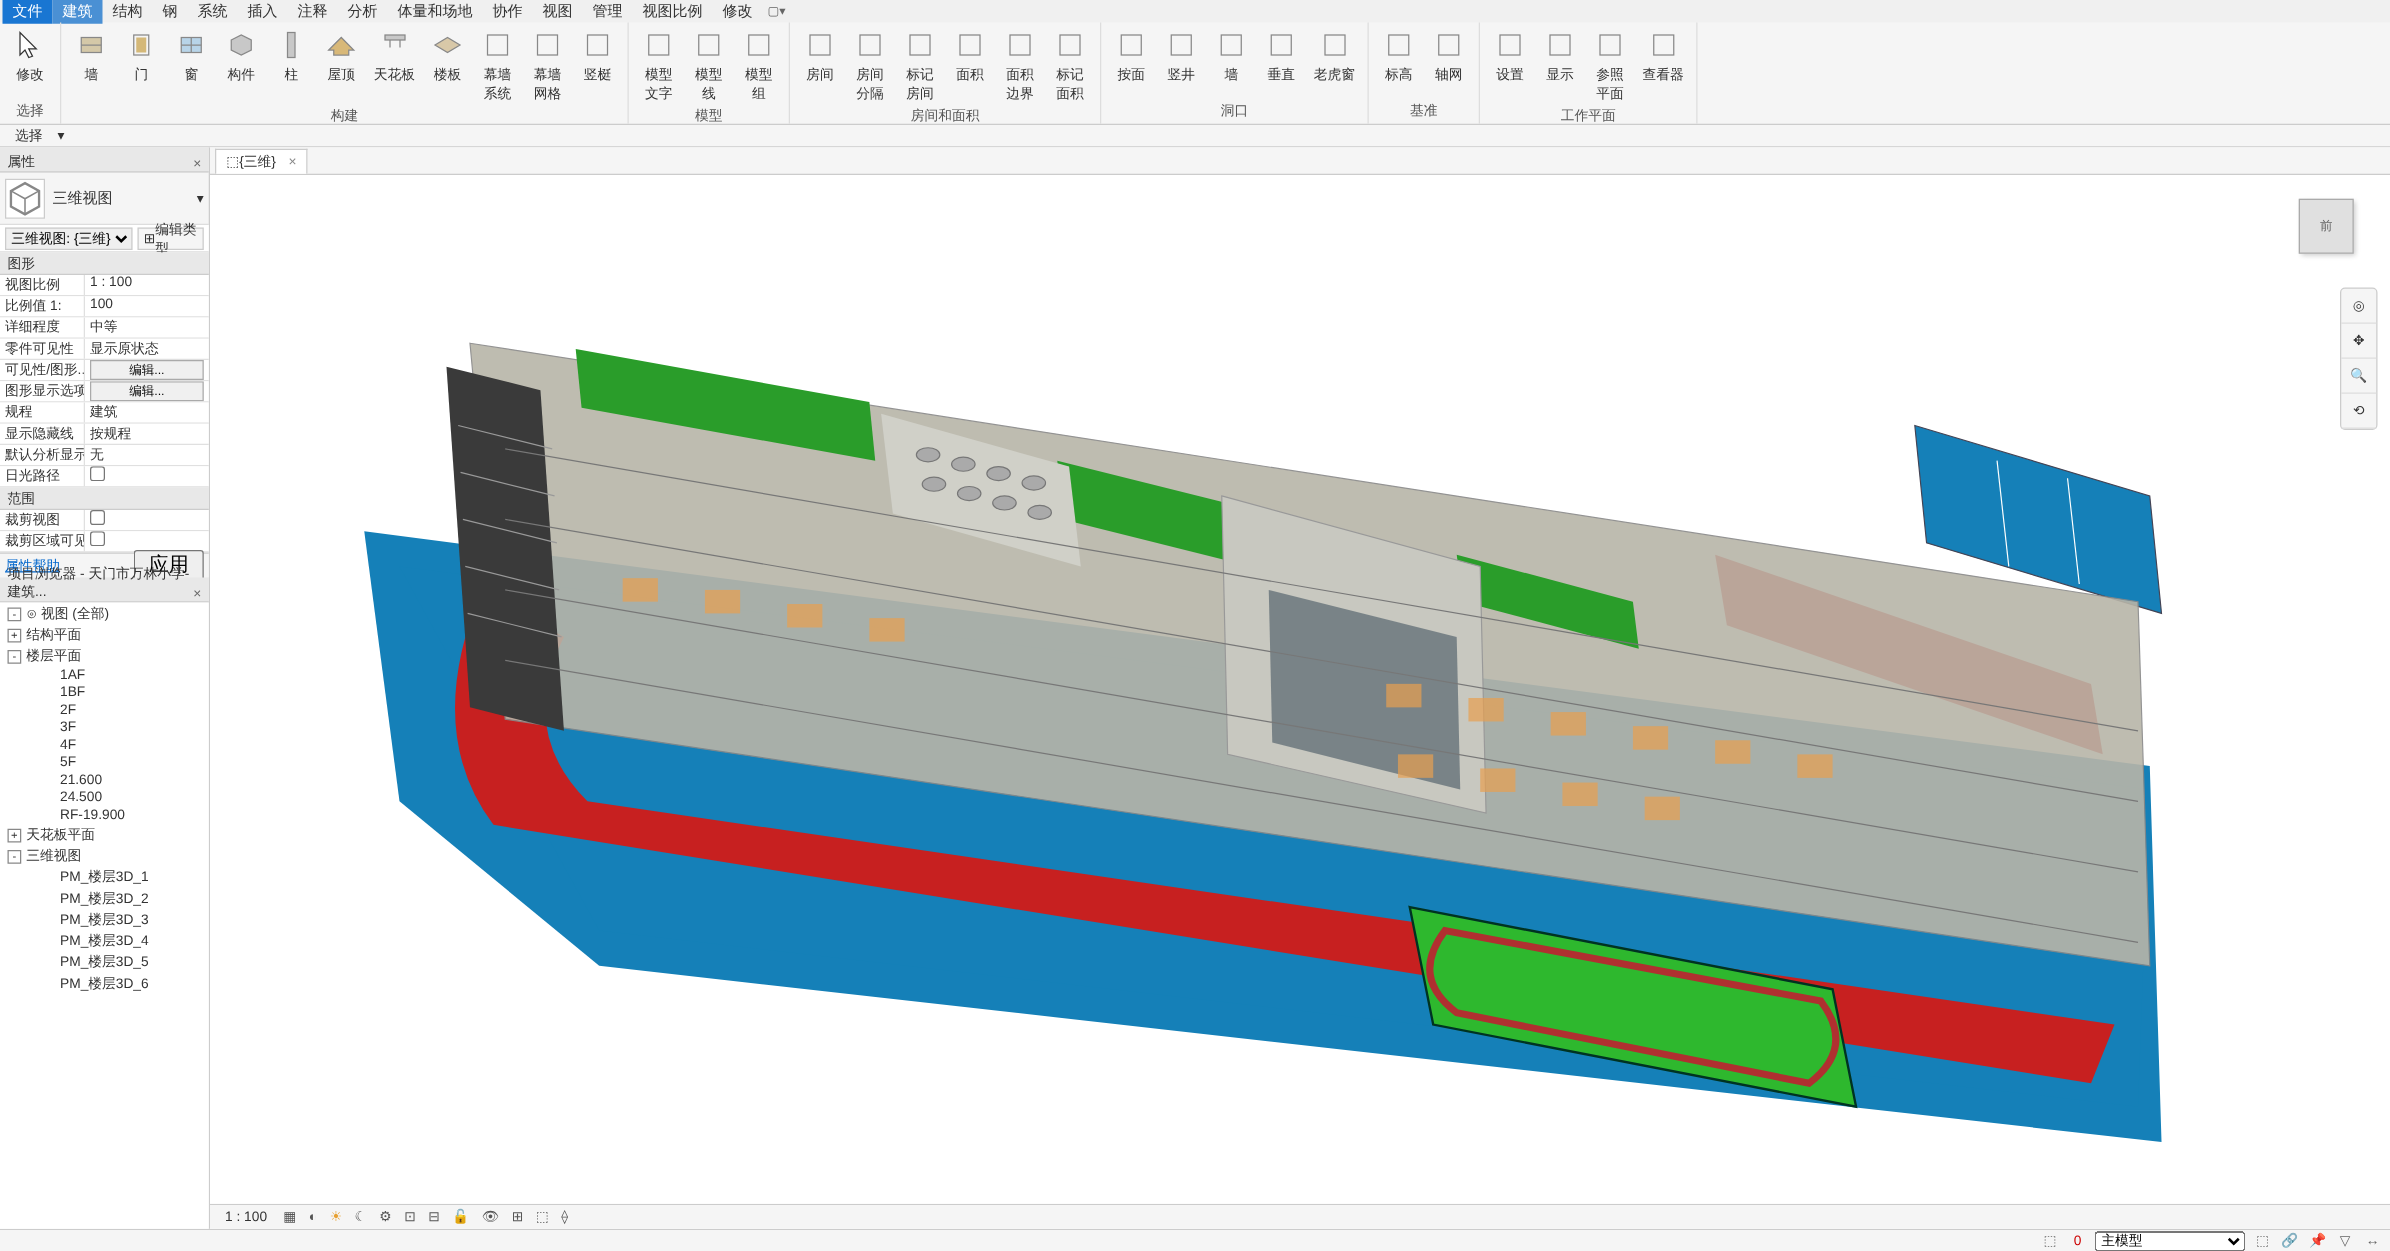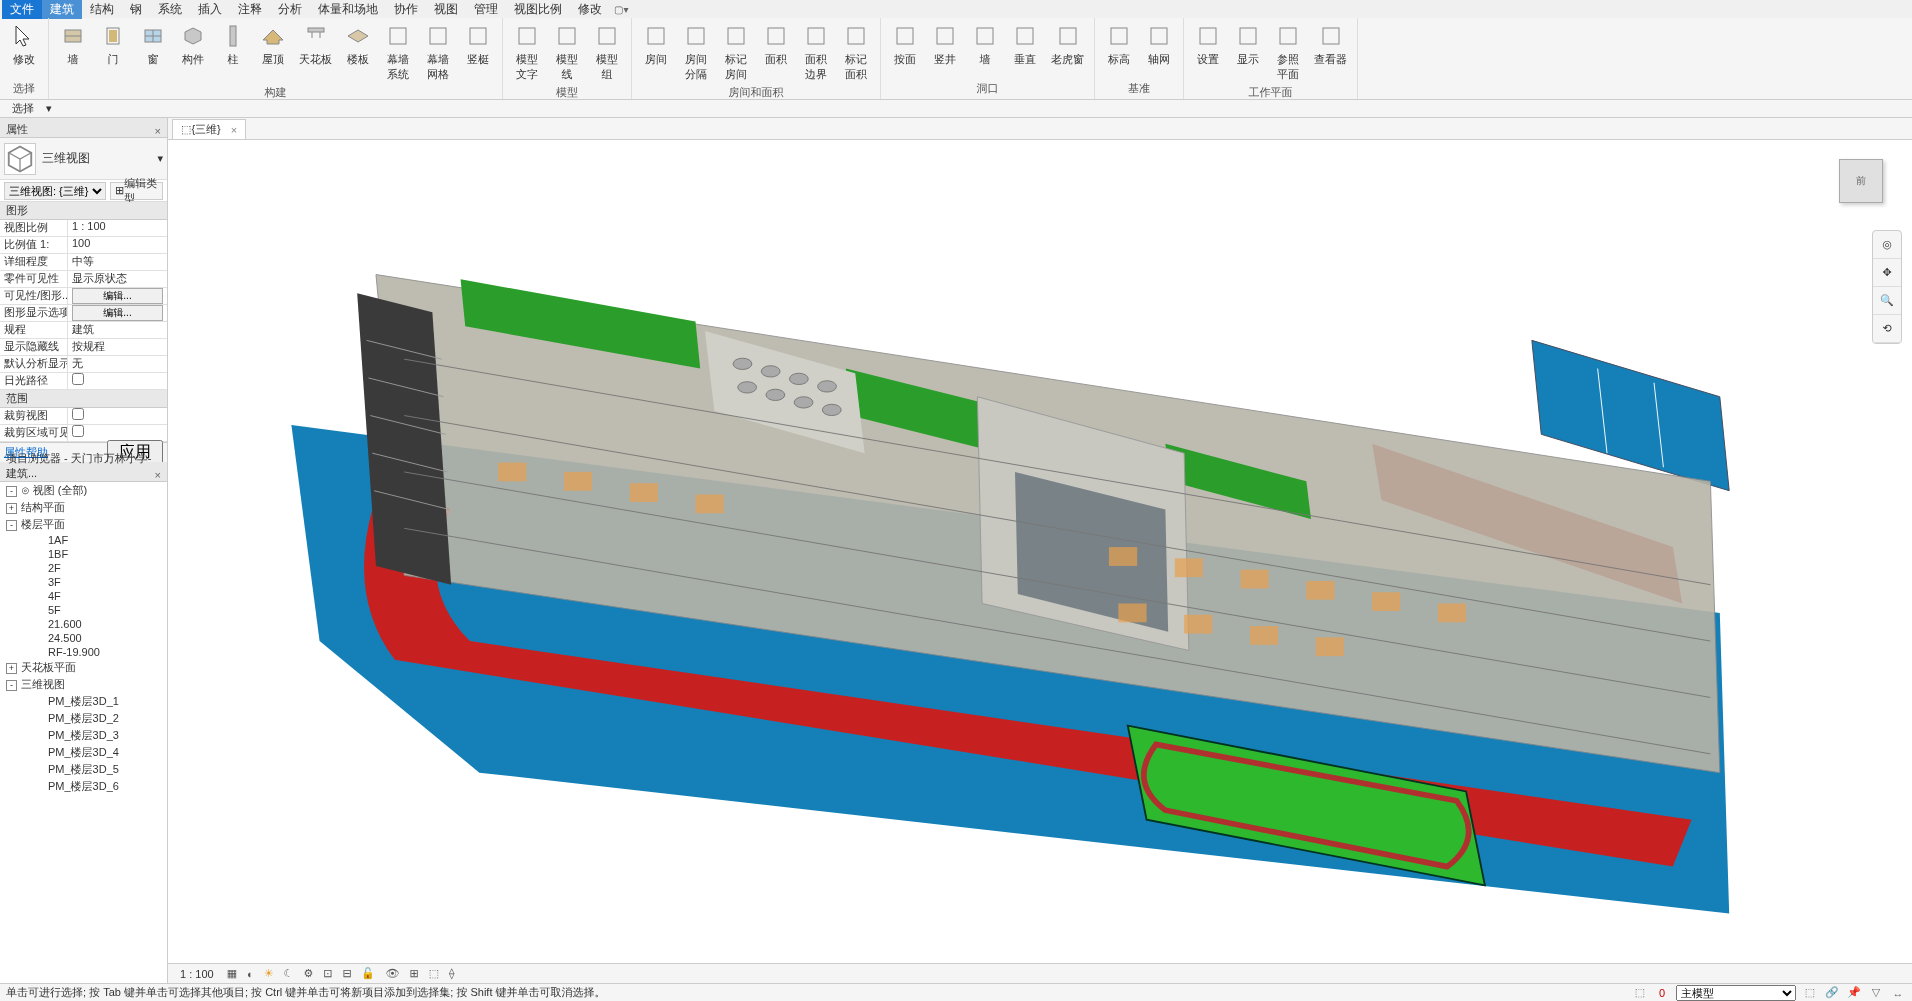--- a/index.html
+++ b/index.html
@@ -635,21 +635,20 @@
       <span class="vcb-item">🔓</span>
       <span class="vcb-item">👁</span>
       <span class="vcb-item">⊞</span>
       <span class="vcb-item">⬚</span>
       <span class="vcb-item">⟠</span>
     </div>
   </div>
 </div>
 
 <div class="status-bar">
-  <span>单击可进行选择; 按 Tab 键并单击可选择其他项目; 按 Ctrl 键并单击可将新项目添加到选择集; 按 Shift 键并单击可取消选择。</span>
   <div class="status-right">
     <span class="status-icon">⬚</span>
     <span class="status-icon" style="color:#c00">0</span>
     <select style="font-size:11px;height:16px;width:120px">
       <option>主模型</option>
     </select>
     <span class="status-icon">⬚</span>
     <span class="status-icon">🔗</span>
     <span class="status-icon">📌</span>
     <span class="status-icon">▽</span>

